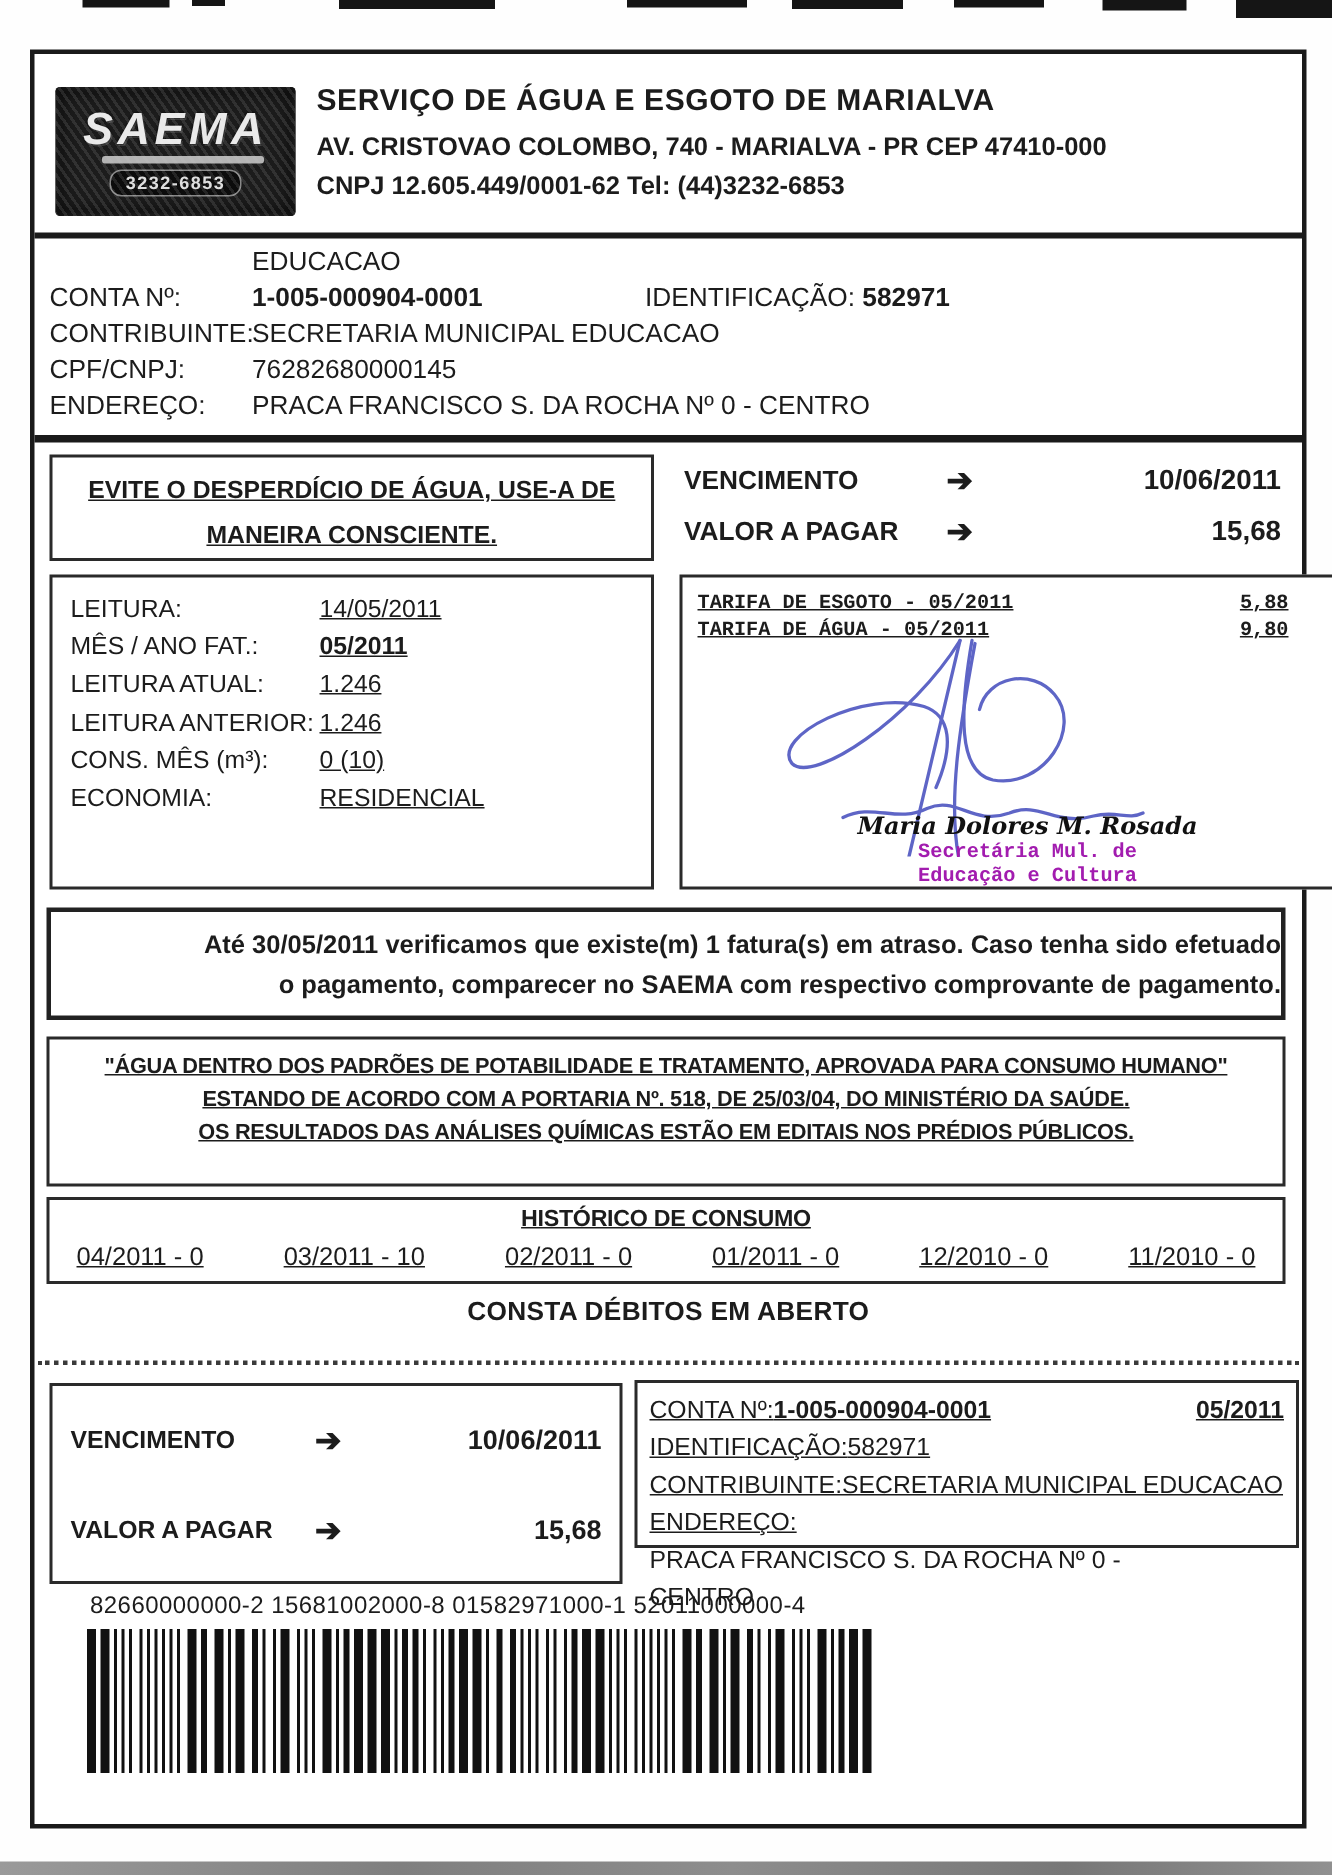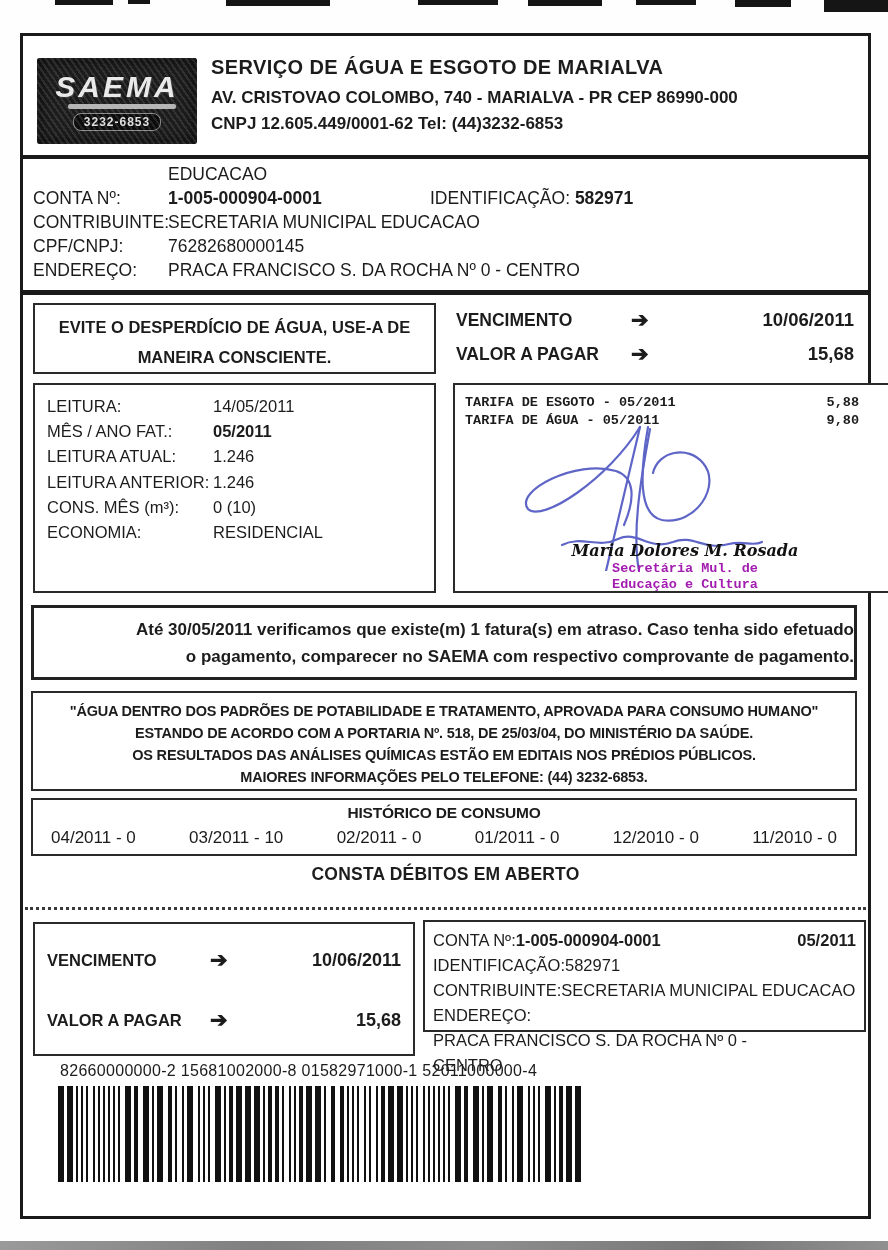--- a/index.html
+++ b/index.html
@@ -30,21 +30,21 @@
   .hline{font-size:17px;font-weight:bold;line-height:26px;}
   .divider{left:0;right:0;height:4px;background:#1a1a1a;}
   
   .account{left:10px;top:126px;width:828px;font-size:17.5px;line-height:24px;}
   .lab{display:inline-block;vertical-align:top;}
   .w135{width:135px;}
   .w260{width:262px;font-weight:bold;}
   .bold{font-weight:bold;}
   .indent{padding-left:135px;}
   
-  .box{border:2px solid #2a2a2a;background:#fff;}
+  .box{border:2px solid #2a2a2a;background:#fff;text-decoration:underline;}
   .conserve{left:10px;top:267px;width:403px;height:71px;text-align:center;
             font-weight:bold;font-size:16.5px;line-height:30px;padding-top:7px;box-sizing:border-box;}
   .payrow{left:433px;width:404px;display:flex;align-items:center;font-weight:bold;}
   .payrow .pl{font-size:17.5px;}
   .payrow .arr{font-size:21px;margin-left:auto;margin-right:auto;}
   .payrow .pv{font-size:18.5px;margin-left:auto;text-align:right;}
   .pr1{top:272px;} .pr2{top:306px;}
   .payrow{justify-content:flex-start;}
   .payrow .arr{position:absolute;left:175px;}
   .payrow .pv{width:100%;position:absolute;right:6px;width:auto;}
@@ -110,21 +110,21 @@
   <div class="frame">
 
     <div class="header">
       <div class="logo">
         <span class="logo-text">SAEMA</span>
         <span class="logo-banner"></span>
         <span class="logo-phone">3232-6853</span>
       </div>
       <div class="htext">
         <div class="company">SERVIÇO DE ÁGUA E ESGOTO DE MARIALVA</div>
-        <div class="hline">AV. CRISTOVAO COLOMBO, 740 - MARIALVA - PR  CEP 86990-000</div>
+        <div class="hline">AV. CRISTOVAO COLOMBO, 740 - MARIALVA - PR  CEP 47410-000</div>
         <div class="hline">CNPJ 12.605.449/0001-62   Tel: (44)3232-6853</div>
       </div>
     </div>
     <div class="divider" style="top:119px"></div>
 
     <div class="account">
       <div class="indent">EDUCACAO</div>
       <div>
         <span class="lab w135">CONTA Nº:</span><span class="lab w260">1-005-000904-0001</span><span class="lab">IDENTIFICAÇÃO:</span>&nbsp;<span class="bold">582971</span>
       </div>
@@ -189,21 +189,20 @@
 
     <div class="overdue">
       <div>Até 30/05/2011 verificamos que existe(m) 1 fatura(s) em atraso. Caso tenha sido efetuado</div>
       <div>o pagamento, comparecer no SAEMA com respectivo comprovante de pagamento.</div>
     </div>
 
     <div class="box quality">
       <div>"ÁGUA DENTRO DOS PADRÕES DE POTABILIDADE E TRATAMENTO, APROVADA PARA CONSUMO HUMANO"</div>
       <div>ESTANDO DE ACORDO COM A PORTARIA Nº. 518, DE 25/03/04, DO MINISTÉRIO DA SAÚDE.</div>
       <div>OS RESULTADOS DAS ANÁLISES QUÍMICAS ESTÃO EM EDITAIS NOS PRÉDIOS PÚBLICOS.</div>
-      <div>MAIORES INFORMAÇÕES PELO TELEFONE: (44) 3232-6853.</div>
     </div>
 
     <div class="box history">
       <div class="htitle">HISTÓRICO DE CONSUMO</div>
       <div class="hentries">
         <span>04/2011 - 0</span>
         <span>03/2011 - 10</span>
         <span>02/2011 - 0</span>
         <span>01/2011 - 0</span>
         <span>12/2010 - 0</span>

